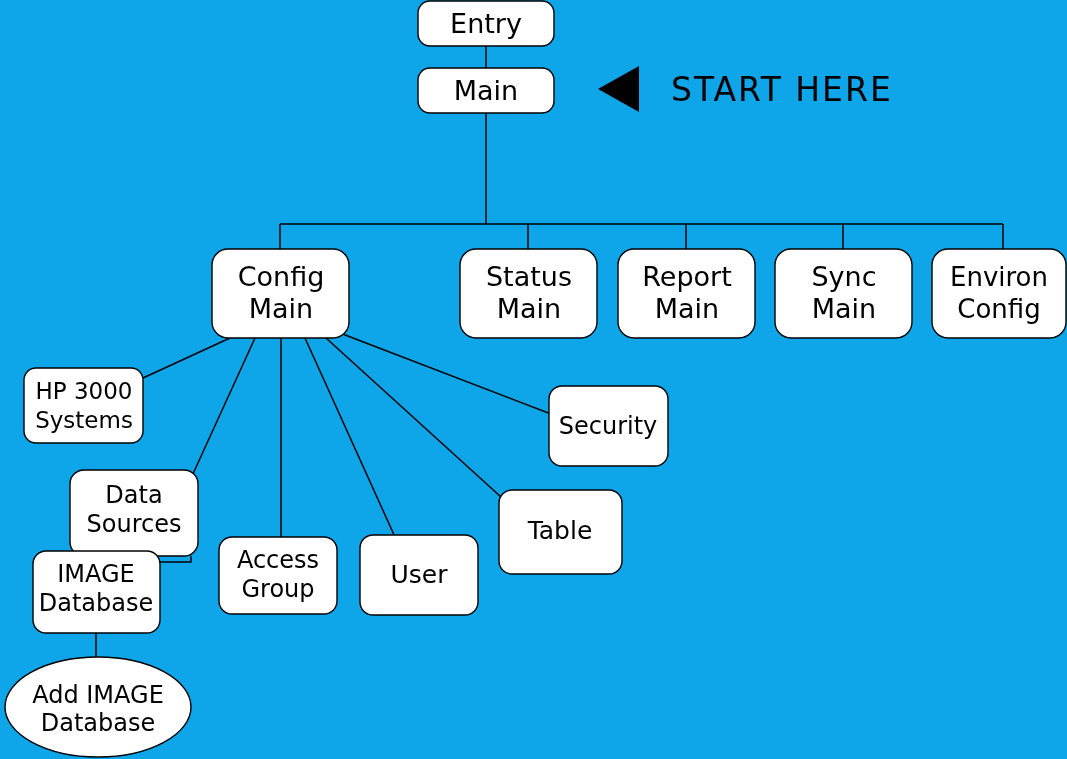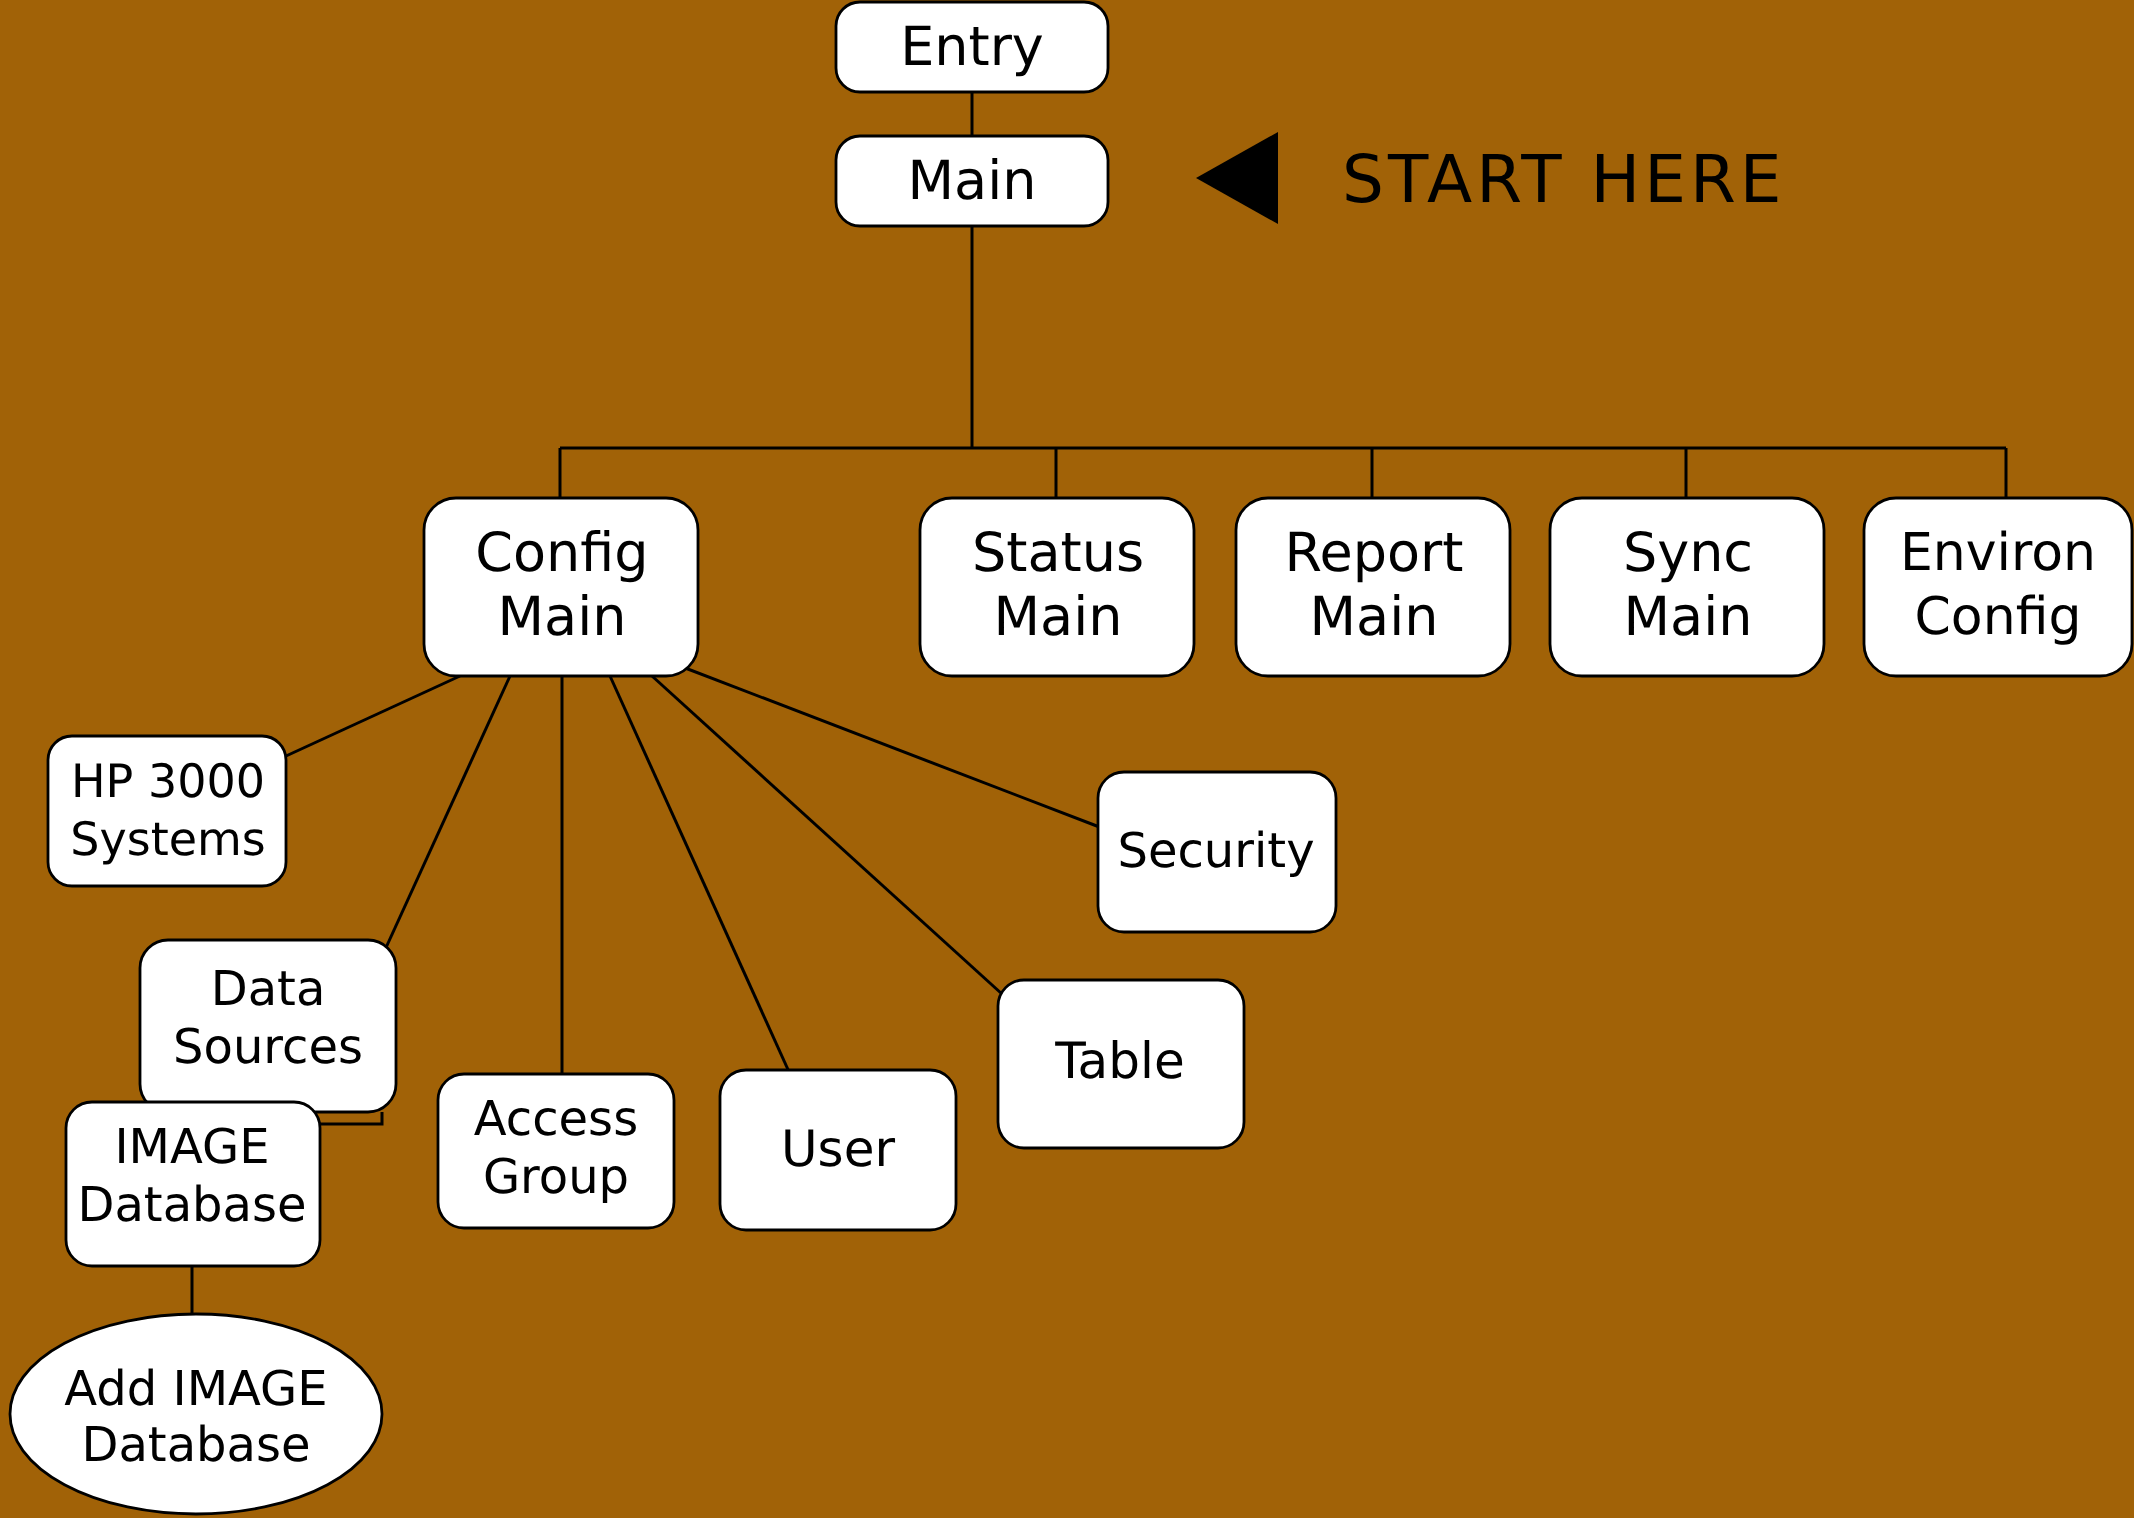--- a/index.html
+++ b/index.html
@@ -4,21 +4,21 @@
 <style>
   html, body {
     margin: 0;
     padding: 0;
     background: #ffffff;
   }
   #diagram-root {
     position: relative;
     width: 1067px;
     height: 759px;
-    background: #a16207;
+    background: #0ea5e9;
     font-family: "DejaVu Sans", sans-serif;
     overflow: hidden;
   }
   svg#flowchart {
     display: block;
     width: 1067px;
     height: 759px;
   }
   .node-shape {
     fill: #ffffff;

